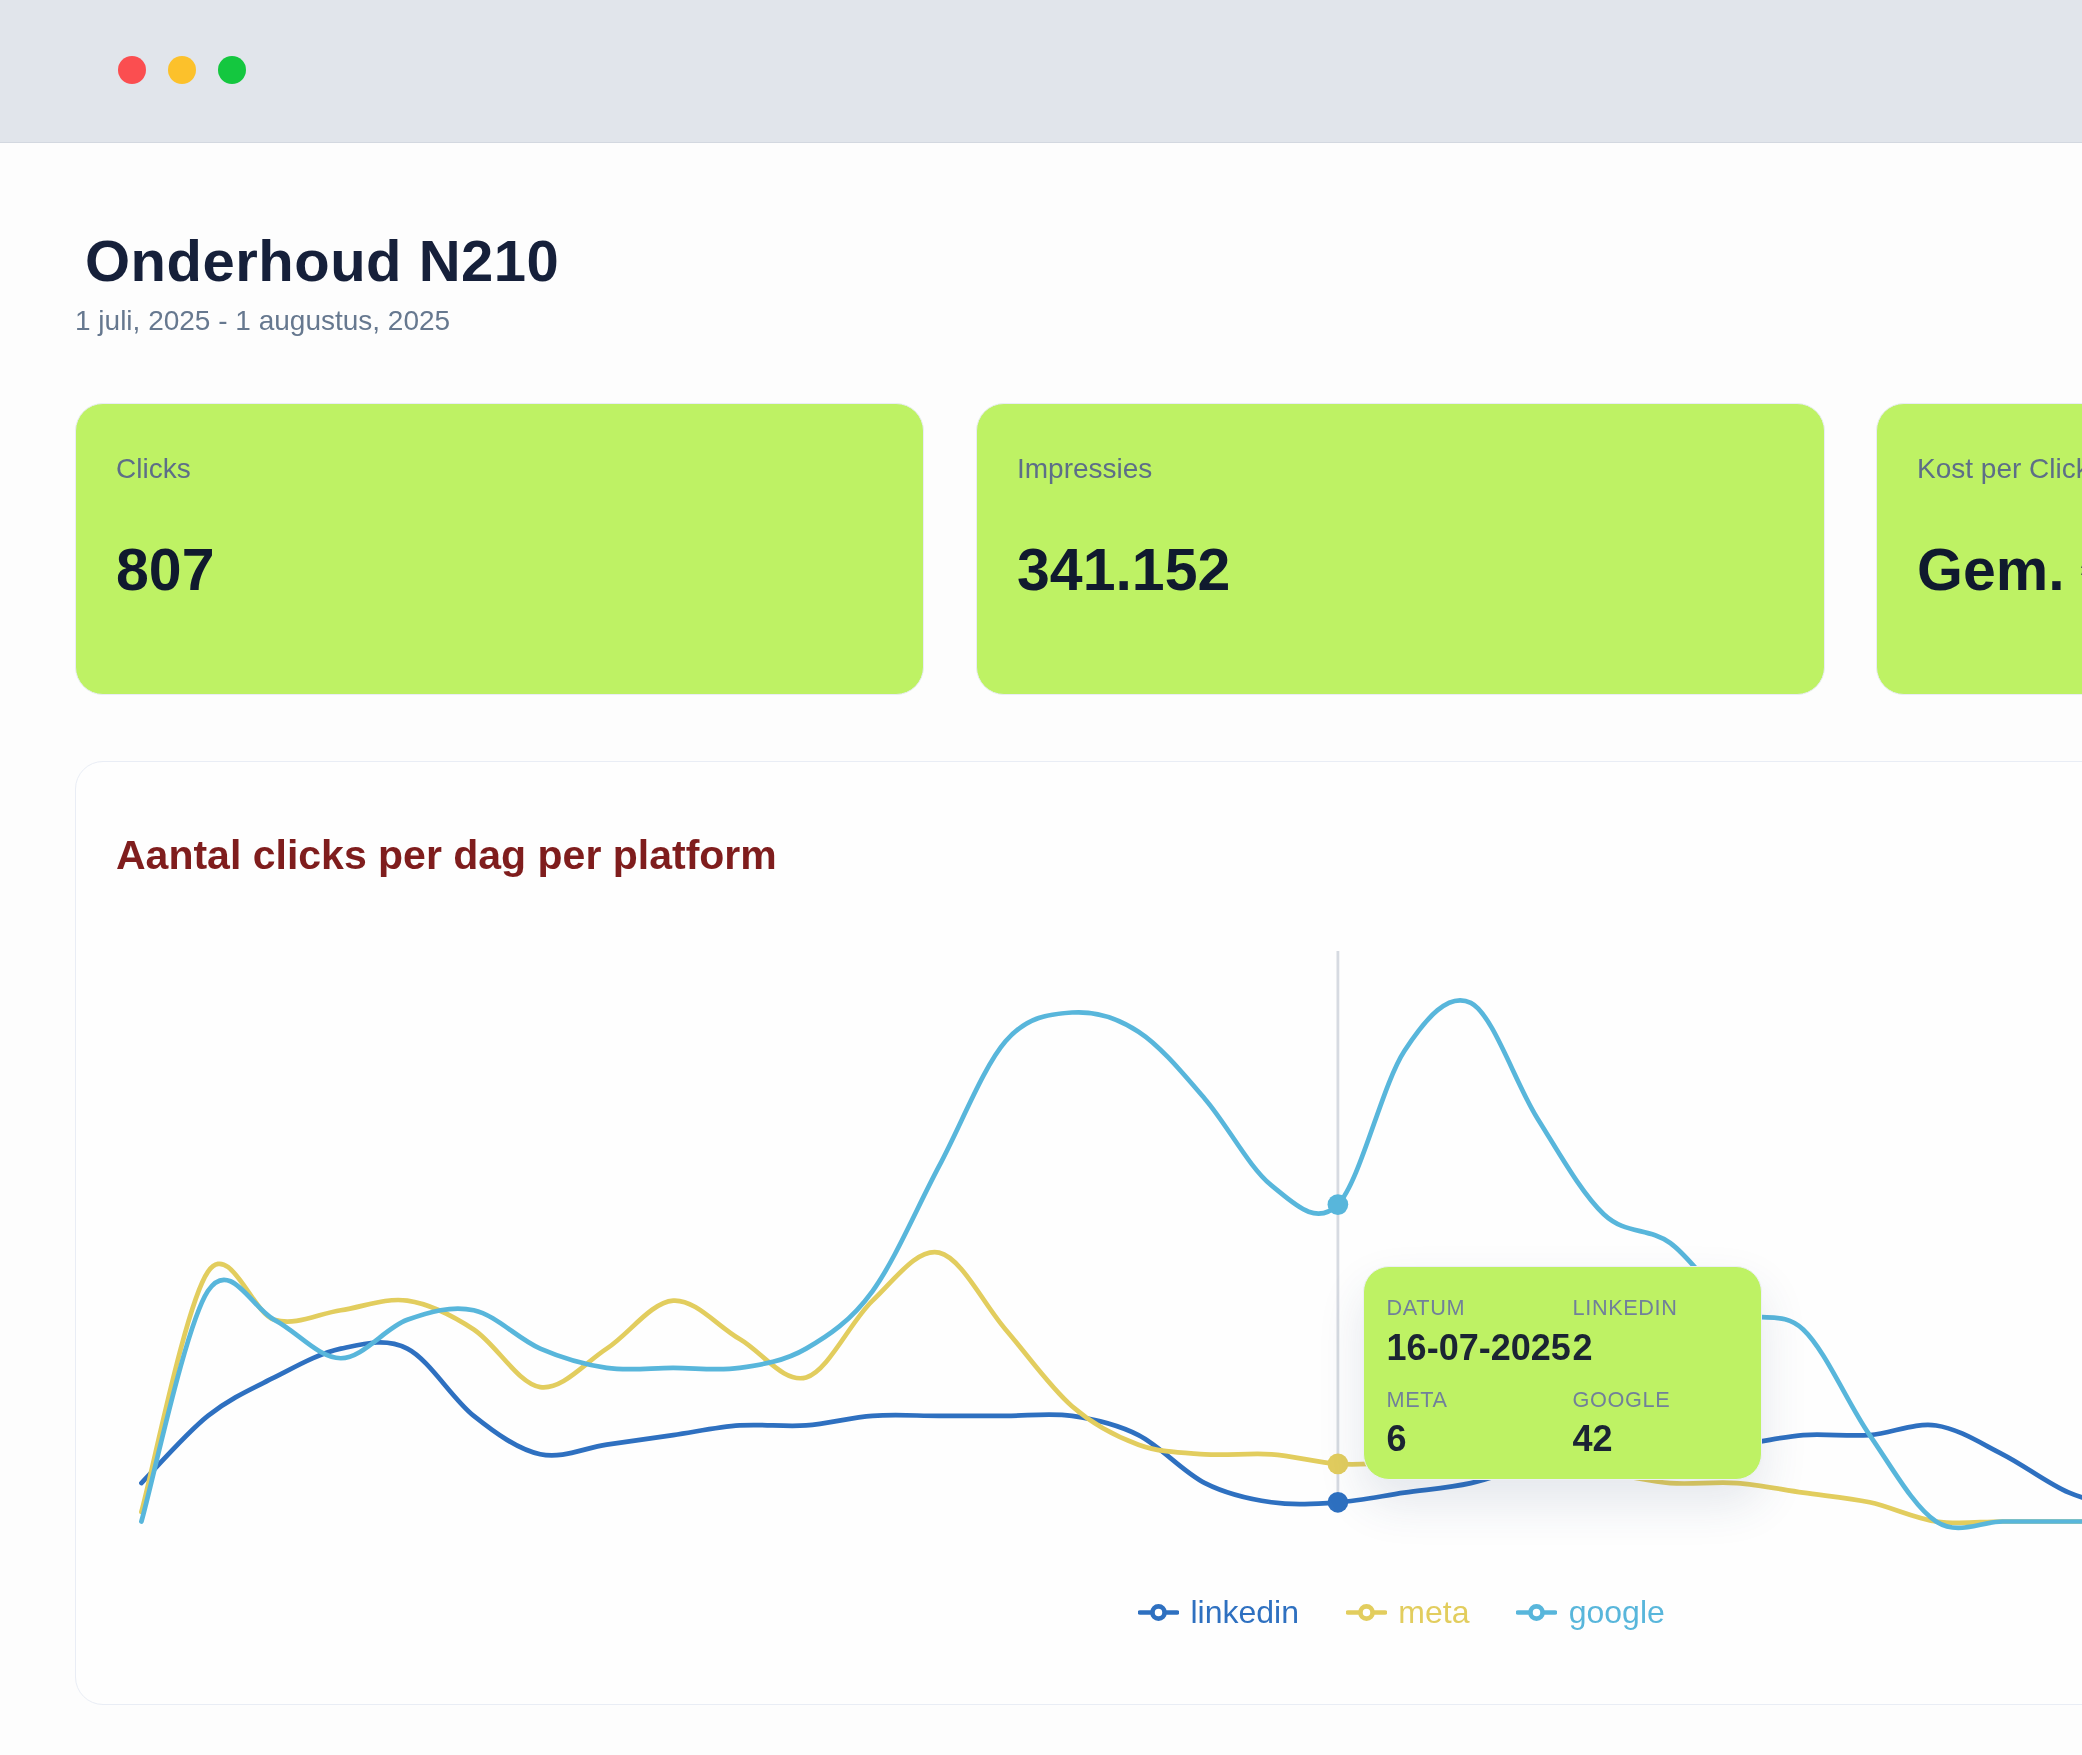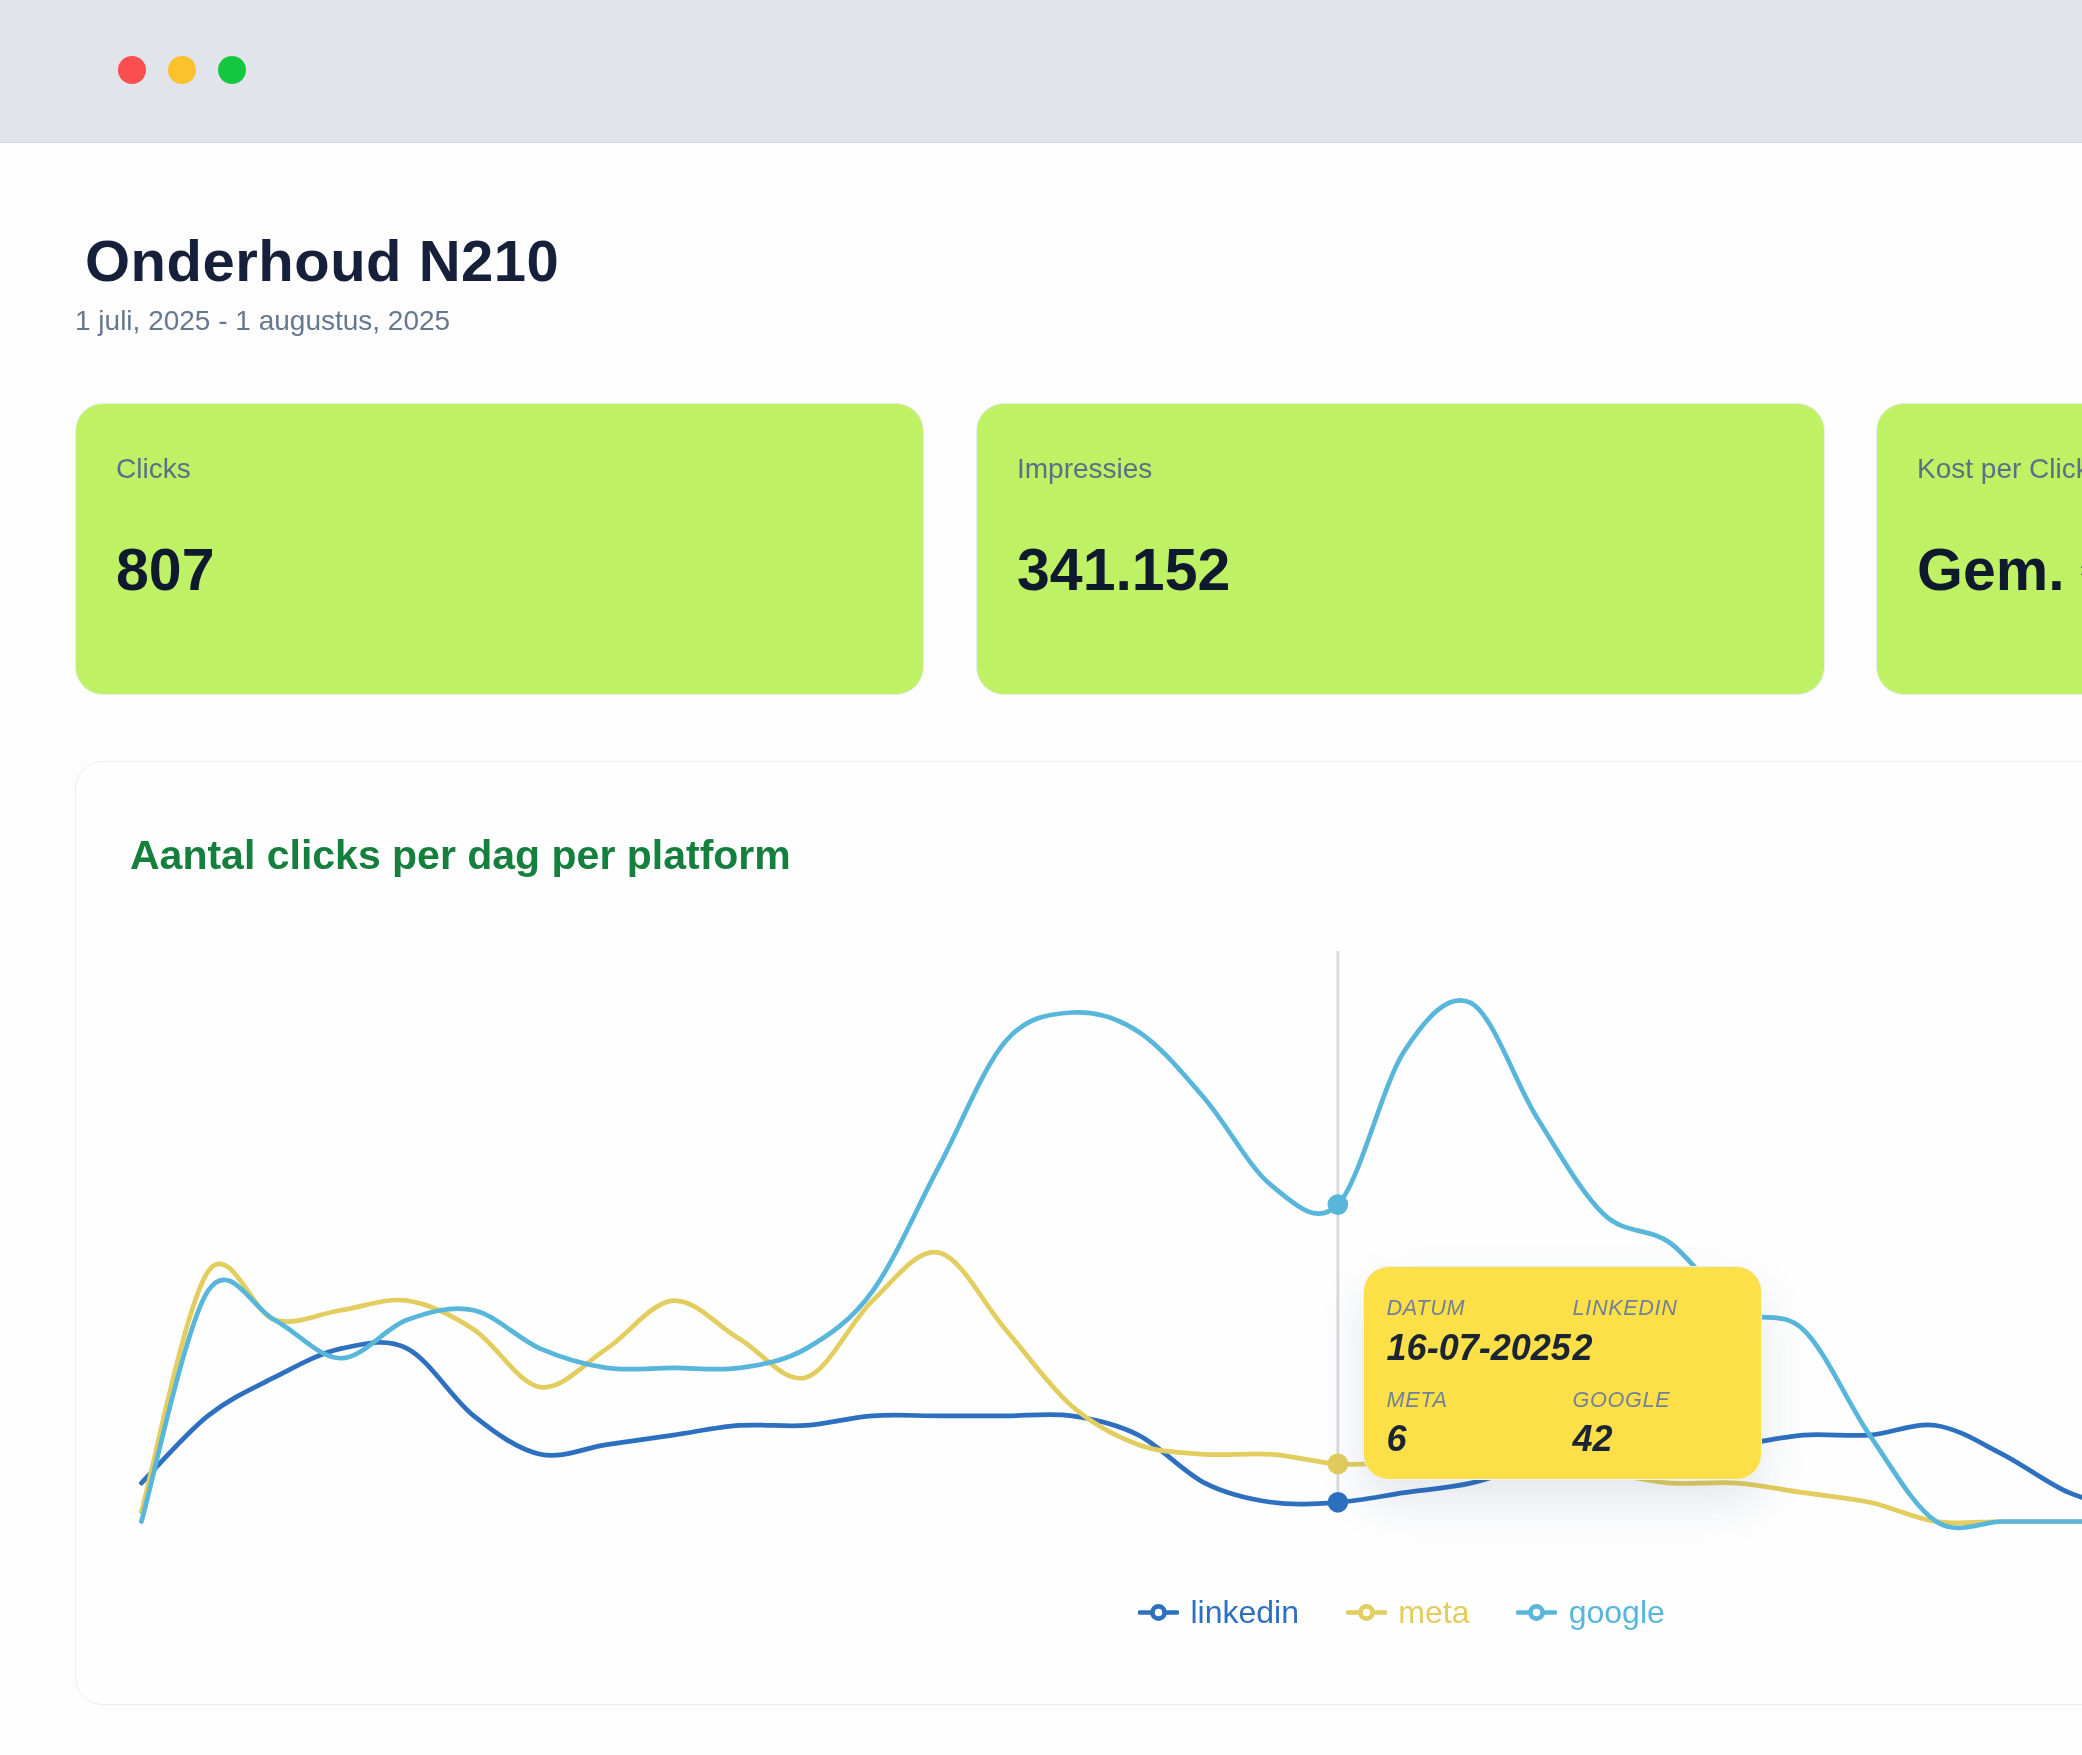--- a/index.html
+++ b/index.html
@@ -68,22 +68,22 @@
   
   .chart-card{
     position:absolute; left:75px; top:761px;
     width:2651px; height:944px;
     background:#fefefe;
     border:1.9px solid #e9edf5;
     border-radius:28px;
     z-index:1;
   }
   .chart-title{
-    position:absolute; left:54px; top:70px;
-    font-size:41px; font-weight:600; color:#15803d;
+    position:absolute; left:40px; top:70px;
+    font-size:41px; font-weight:600; color:#7f1d1d;
     white-space:nowrap;
   }
   .legend{
     position:absolute; left:0; top:832px;
     width:2651px;
     display:flex; justify-content:center; align-items:center;
     gap:47px;
     z-index:2;
   }
   .legend-item{
@@ -98,30 +98,29 @@
     position:absolute; left:0; top:0;
     width:2083px; height:1755px;
     z-index:3;
     pointer-events:none;
   }
 
   
   .tooltip{
     position:absolute; left:1363px; top:1266px;
     width:399px; height:214px;
-    background:#fde047;
+    background:#bef264;
     border:1.9px solid #edf0f5;
     border-radius:26px;
     box-shadow:0 22.6px 47px rgba(45,65,105,0.12);
     padding:28px 22.6px 22.6px 22.6px;
     display:grid;
     grid-template-columns:186px 1fr;
     row-gap:18px;
     z-index:4;
-    font-style:italic;
   }
   .tt-label{
     font-size:21.7px; font-weight:500; color:#71809a;
     letter-spacing:0.6px;
   }
   .tt-value{
     margin-top:5.6px;
     font-size:36px; font-weight:600; color:#1b2433;
     white-space:nowrap;
   }

